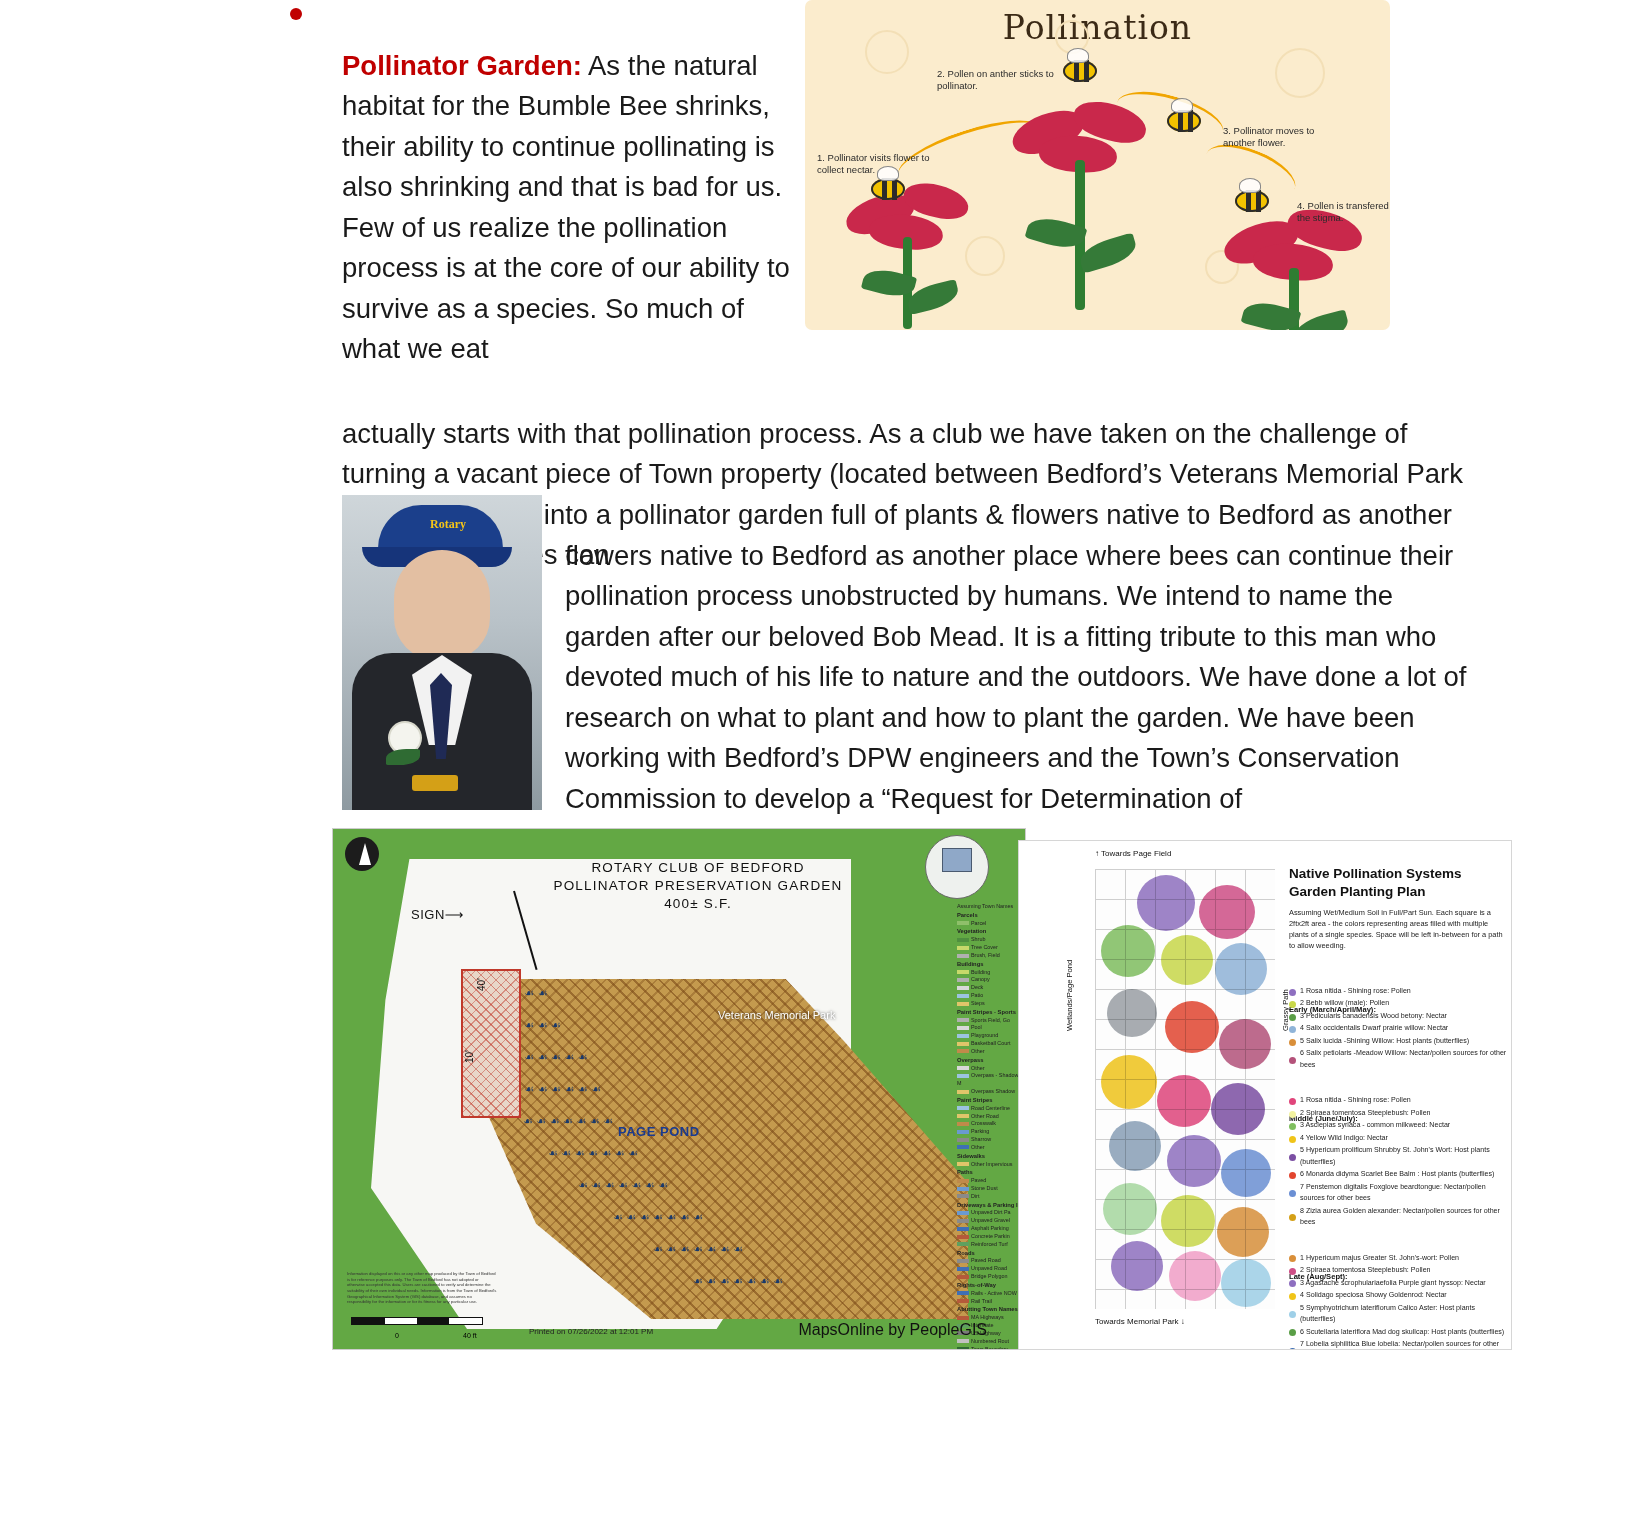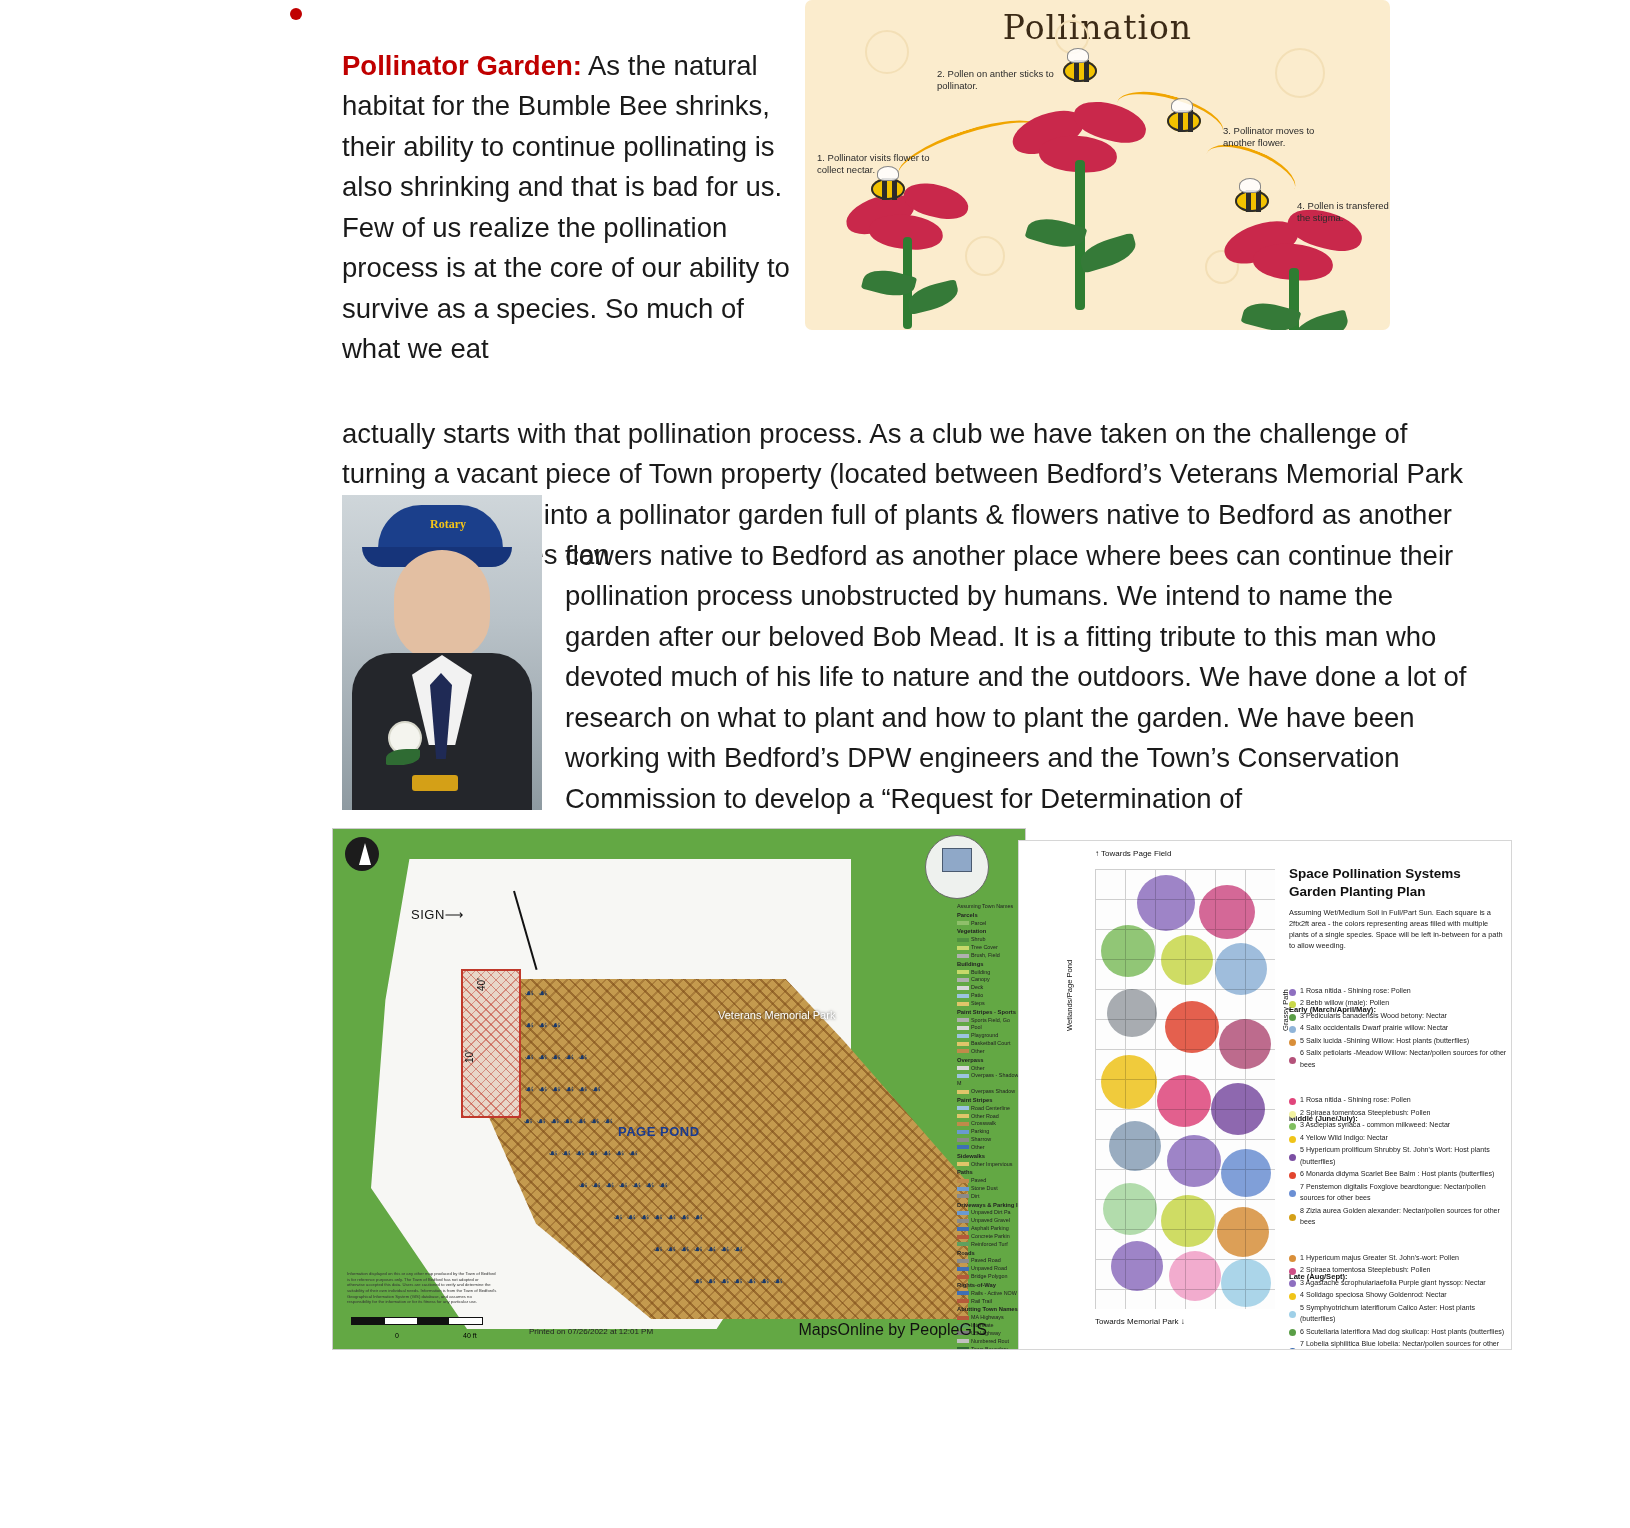--- a/index.html
+++ b/index.html
@@ -536,20 +536,25 @@
     <div class="sp-tree" style="left:190px;top:286px;">☙ ☙ ☙ ☙ ☙ ☙ ☙</div>
     <div class="sp-tree" style="left:215px;top:318px;">☙ ☙ ☙ ☙ ☙ ☙ ☙</div>
     <div class="sp-tree" style="left:245px;top:350px;">☙ ☙ ☙ ☙ ☙ ☙ ☙</div>
     <div class="sp-tree" style="left:280px;top:382px;">☙ ☙ ☙ ☙ ☙ ☙ ☙</div>
     <div class="sp-tree" style="left:320px;top:414px;">☙ ☙ ☙ ☙ ☙ ☙ ☙</div>
     <div class="sp-tree" style="left:360px;top:446px;">☙ ☙ ☙ ☙ ☙ ☙ ☙</div>
 
     <div class="sp-garden-box"></div>
     <div class="sp-leader"></div>
 
+    <div class="sp-title">
+      <span>ROTARY  CLUB  OF  BEDFORD</span><br>
+      <span>POLLINATOR  PRESERVATION  GARDEN</span><br>
+      <span>400±  S.F.</span>
+    </div>
 
     <div class="sp-sign"><span>SIGN</span>⟶</div>
     <div class="sp-dim-40">40'</div>
     <div class="sp-dim-10">10'</div>
     <div class="sp-pagepond">PAGE POND</div>
     <div class="sp-vmp">Veterans Memorial Park</div>
 
     <div class="sp-north"></div>
     <div class="sp-seal">
       <div class="sp-seal-inner"></div>
@@ -645,21 +650,21 @@
       <div class="blob" style="left:126px;top:280px;width:50px;height:48px;background:#6b8fd4;"></div>
       <div class="blob" style="left:8px;top:314px;width:54px;height:52px;background:#a7d8a0;"></div>
       <div class="blob" style="left:66px;top:326px;width:54px;height:52px;background:#c9d84a;"></div>
       <div class="blob" style="left:122px;top:338px;width:52px;height:50px;background:#d98f3a;"></div>
       <div class="blob" style="left:16px;top:372px;width:52px;height:50px;background:#8e6fc0;"></div>
       <div class="blob" style="left:74px;top:382px;width:52px;height:50px;background:#f2a0c8;"></div>
       <div class="blob" style="left:126px;top:390px;width:50px;height:48px;background:#9fd0e8;"></div>
     </div>
 
     <div class="pp-head">
-      <span>Space Pollination Systems</span><br>
+      <span>Native Pollination Systems</span><br>
       <span>Garden Planting Plan</span>
     </div>
     <div class="pp-sub">Assuming Wet/Medium Soil  in Full/Part Sun. Each square is a 2ftx2ft area - the colors representing areas filled with multiple plants of a single species. Space will be left in-between for a path to allow weeding.</div>
 
     <div id="pp-sections">
         <div class="pp-season" style="top: 132px;">Early (March/April/May):</div>
         <div class="pp-list" style="top: 145px;">
           <div class="row">
             <span class="sw" style="background: rgb(142, 111, 192);"></span>
             <span>1 Rosa nitida - Shining rose: Pollen</span>

